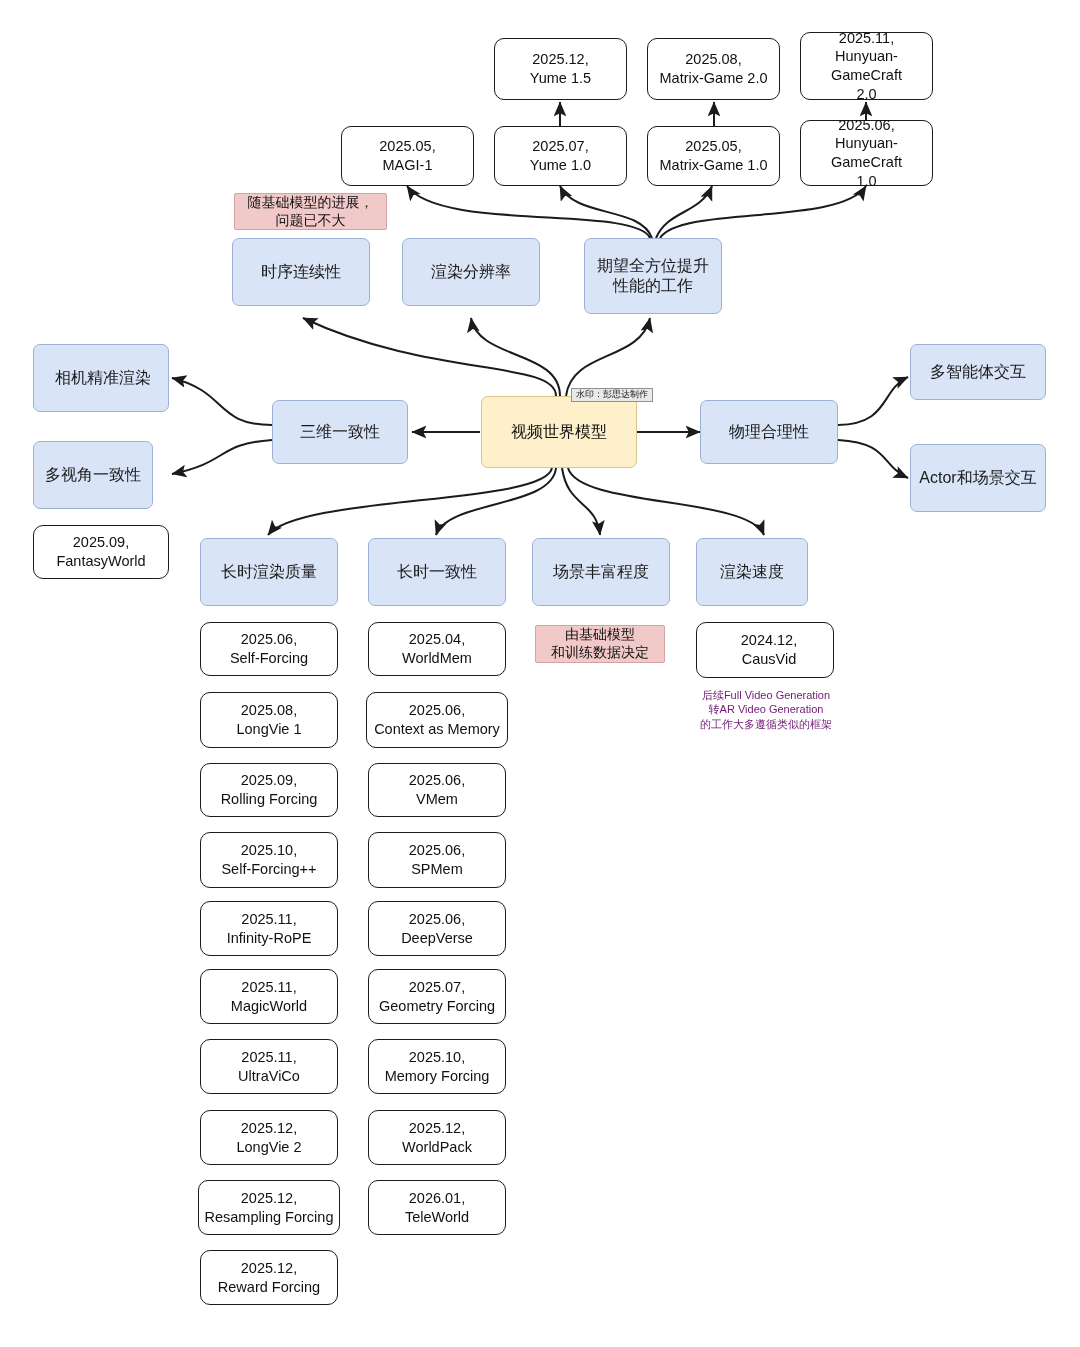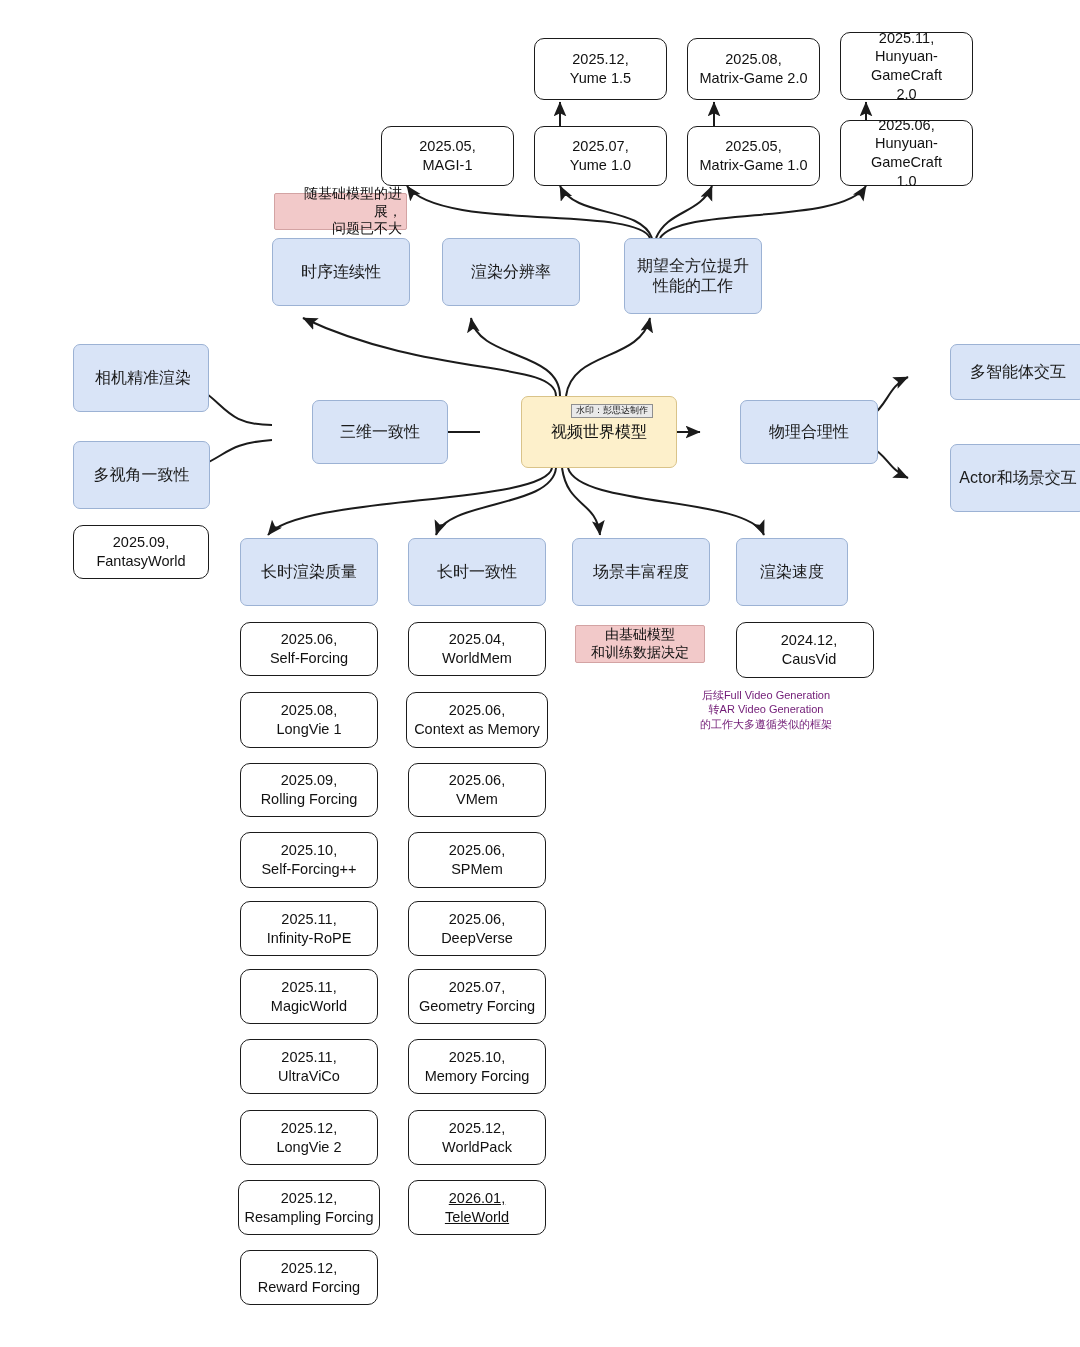--- a/index.html
+++ b/index.html
@@ -32,21 +32,20 @@
     display: flex;
     align-items: center;
     justify-content: center;
     text-align: center;
     line-height: 1.28;
     border: 1.6px solid #1b1b1b;
     border-radius: 9px;
     background: #ffffff;
     z-index: 2;
     padding: 2px 4px;
-    margin-left: 40px;
   }
   .node .label {
     display: block;
     white-space: pre-line;
   }
   
   .n-blue {
     background: #d9e4f7;
     border: 1.3px solid #9cb2d4;
     border-radius: 7px;
@@ -88,21 +87,20 @@
   .watermark {
     position: absolute;
     background: #e9e9e9;
     border: 1px solid #8f8f8f;
     font-size: 9px;
     color: #222;
     padding: 1px 4px;
     z-index: 5;
     line-height: 1.1;
     white-space: nowrap;
-    margin-top: 16px;
   }
 </style>
 </head>
 <body>
 
 <div id="canvas">
 
   <svg id="edges" viewBox="0 0 1080 1347">
     <defs>
       <marker id="arrow" markerWidth="9" markerHeight="9" refX="7.2" refY="3.2" orient="auto" markerUnits="strokeWidth">
@@ -173,40 +171,40 @@
   <div class="node n-paper" style="left:647px;top:126px;width:133px;height:60px;">
     <span class="label">2025.05,
 Matrix-Game 1.0</span>
   </div>
   <div class="node n-paper" style="left:800px;top:120px;width:133px;height:66px;">
     <span class="label">2025.06,
 Hunyuan-GameCraft
 1.0</span>
   </div>
 
-  <div class="node n-pink" style="left:234px;top:193px;width:133px;height:37px;text-align:right;">
+  <div class="node n-pink" style="left:234px;top:193px;width:153px;height:37px;">
     <span class="label">随基础模型的进展，
 问题已不大</span>
   </div>
 
   <div class="node n-blue" style="left:232px;top:238px;width:138px;height:68px;">
     <span class="label">时序连续性</span>
   </div>
   <div class="node n-blue" style="left:402px;top:238px;width:138px;height:68px;">
     <span class="label">渲染分辨率</span>
   </div>
   <div class="node n-blue" style="left:584px;top:238px;width:138px;height:76px;">
     <span class="label">期望全方位提升
 性能的工作</span>
   </div>
 
   <div class="node n-blue" style="left:33px;top:344px;width:136px;height:68px;padding-left:8px;">
     <span class="label">相机精准渲染</span>
   </div>
-  <div class="node n-blue" style="left:33px;top:441px;width:137px;height:68px;">
+  <div class="node n-blue" style="left:33px;top:441px;width:120px;height:68px;">
     <span class="label">多视角一致性</span>
   </div>
   <div class="node n-paper" style="left:33px;top:525px;width:136px;height:54px;">
     <span class="label">2025.09,
 FantasyWorld</span>
   </div>
 
   <div class="node n-blue" style="left:272px;top:400px;width:136px;height:64px;">
     <span class="label">三维一致性</span>
   </div>
@@ -310,21 +308,21 @@
 Geometry Forcing</span>
   </div>
   <div class="node n-paper" style="left:368px;top:1039px;width:138px;height:55px;">
     <span class="label">2025.10,
 Memory Forcing</span>
   </div>
   <div class="node n-paper" style="left:368px;top:1110px;width:138px;height:55px;">
     <span class="label">2025.12,
 WorldPack</span>
   </div>
-  <div class="node n-paper" style="left:368px;top:1180px;width:138px;height:55px;text-decoration:underline;">
+  <div class="node n-paper" style="left:368px;top:1180px;width:138px;height:55px;">
     <span class="label">2026.01,
 TeleWorld</span>
   </div>
 
   <div class="node n-paper" style="left:696px;top:622px;width:138px;height:56px;padding-left:12px;">
     <span class="label">2024.12,
 CausVid</span>
   </div>
   <div class="n-text" style="left:680px;top:688px;width:172px;">后续Full Video Generation
 转AR Video Generation

